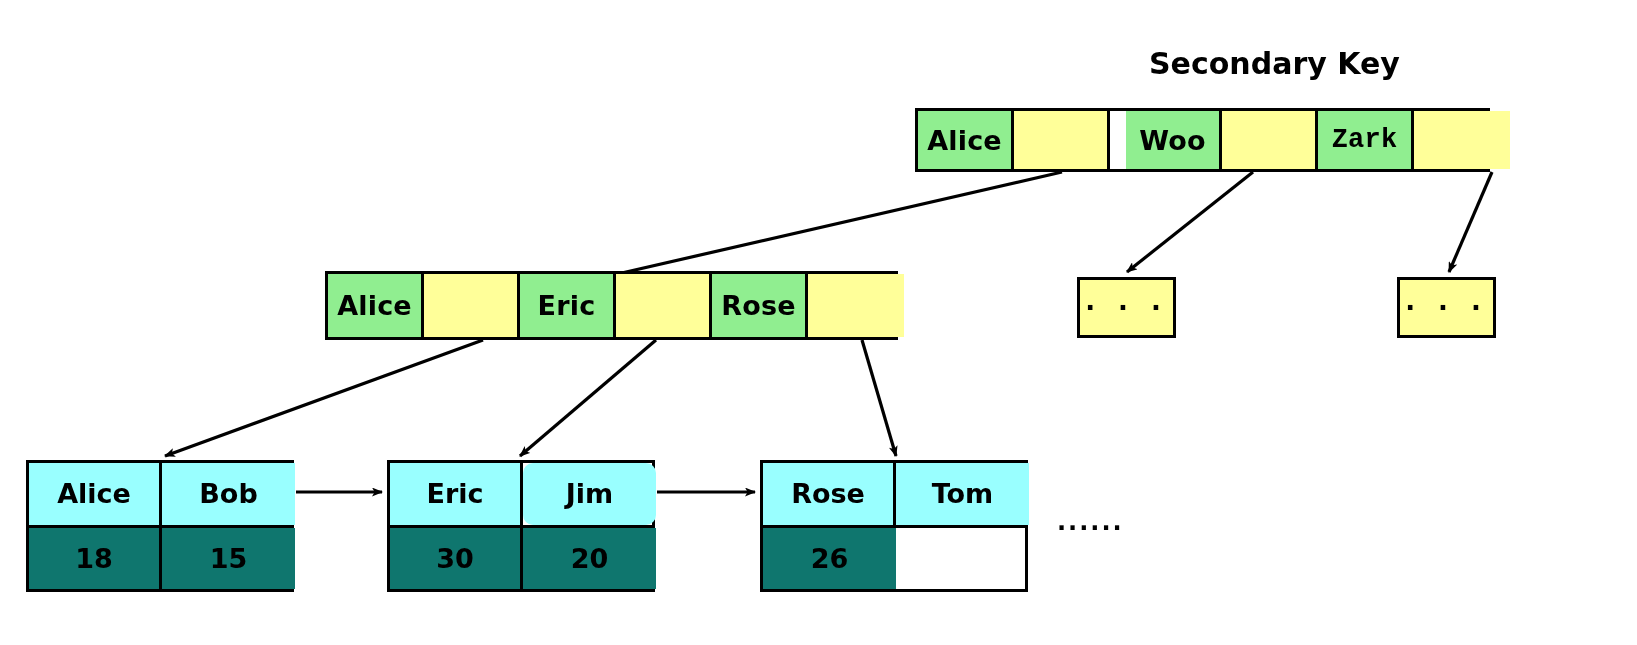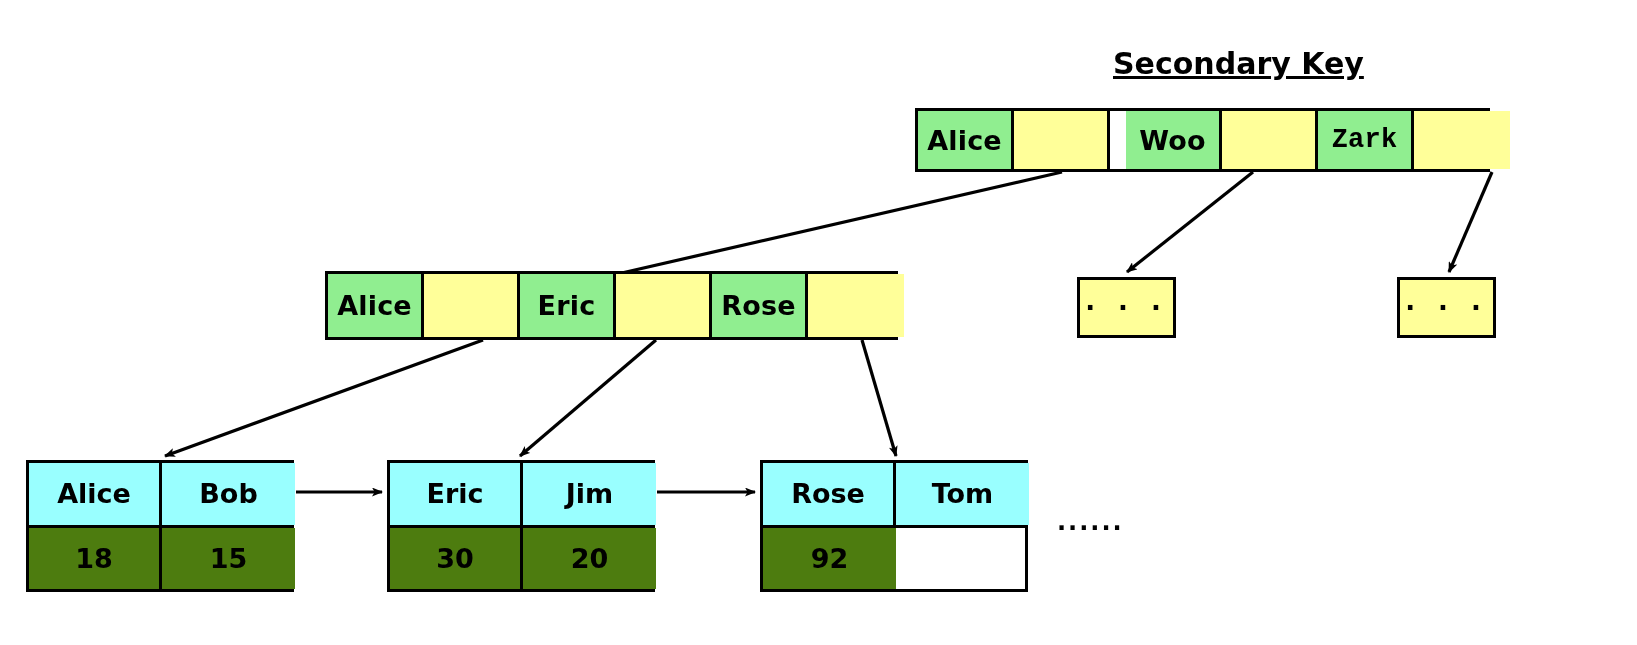--- a/index.html
+++ b/index.html
@@ -77,21 +77,21 @@
     justify-content: center;
     font-family: "DejaVu Sans", sans-serif;
     font-weight: bold;
     font-size: 27px;
     color: #000000;
   }
   .leaf-row.names .leaf-cell {
     background: #99ffff;
   }
   .leaf-row.vals .leaf-cell {
-    background: #4d7c0f;
+    background: #0f766e;
   }
   .leaf-cell.divider {
     border-right: 3px solid #000000;
   }
   .ellipsis-box {
     position: absolute;
     border: 3px solid #000000;
     box-sizing: border-box;
     background: #ffff99;
     display: flex;
@@ -139,21 +139,21 @@
         <line x1="1253" y1="172" x2="1127" y2="272" marker-end="url(#arrowhead)"></line>
         <line x1="1492" y1="172" x2="1449" y2="272" marker-end="url(#arrowhead)"></line>
         <line x1="483" y1="340" x2="165" y2="456" marker-end="url(#arrowhead)"></line>
         <line x1="656" y1="340" x2="520" y2="456" marker-end="url(#arrowhead)"></line>
         <line x1="862" y1="340" x2="896" y2="456" marker-end="url(#arrowhead)"></line>
         <line x1="296" y1="492" x2="382" y2="492" marker-end="url(#arrowhead)"></line>
         <line x1="657" y1="492" x2="755" y2="492" marker-end="url(#arrowhead)"></line>
       </g>
   </svg>
 
-  <div class="caption" style="left: 1113px; top: 46px; text-decoration: underline;">Secondary Key</div>
+  <div class="caption" style="left: 1149px; top: 46px;">Secondary Key</div>
 
   <div class="node" id="root-node" style="left: 915px; top: 108px; width: 575px; height: 64px;">
       <div class="cell key divider" style="width: 96px; flex: 0 0 96px;">Alice</div>
       <div class="cell ptr divider" style="width: 96px; flex: 0 0 96px;"></div>
       <div class="cell key divider" style="width: 96px; flex: 0 0 96px; margin-left: 16px;">Woo</div>
       <div class="cell ptr divider" style="width: 96px; flex: 0 0 96px;"></div>
       <div class="cell key divider" style="width: 96px; flex: 0 0 96px; font-family: Liberation Mono, monospace;">Zark</div>
       <div class="cell ptr" style="width: 96px; flex: 0 0 96px;"></div>
     </div>
 
@@ -173,34 +173,34 @@
           <div class="leaf-cell" style="width: 133px; flex: 0 0 133px;">Bob</div>
         </div>
         <div class="leaf-row vals">
           <div class="leaf-cell divider" style="width: 133px; flex: 0 0 133px;">18</div>
           <div class="leaf-cell" style="width: 133px; flex: 0 0 133px;">15</div>
         </div>
       </div>
       <div class="leaf" style="left: 387px; top: 460px; width: 268px; height: 132px;">
         <div class="leaf-row names">
           <div class="leaf-cell divider" style="width: 133px; flex: 0 0 133px;">Eric</div>
-          <div class="leaf-cell" style="width: 133px; flex: 0 0 133px;">Jim</div>
+          <div class="leaf-cell" style="width: 133px; flex: 0 0 133px; border-radius: 10px;">Jim</div>
         </div>
         <div class="leaf-row vals">
           <div class="leaf-cell divider" style="width: 133px; flex: 0 0 133px;">30</div>
           <div class="leaf-cell" style="width: 133px; flex: 0 0 133px; text-align: center;">20</div>
         </div>
       </div>
       <div class="leaf" style="left: 760px; top: 460px; width: 268px; height: 132px;">
         <div class="leaf-row names">
           <div class="leaf-cell divider" style="width: 133px; flex: 0 0 133px;">Rose</div>
           <div class="leaf-cell" style="width: 133px; flex: 0 0 133px;">Tom</div>
         </div>
         <div class="leaf-row vals">
-          <div class="leaf-cell" style="width: 133px; flex: 0 0 133px;">92</div>
+          <div class="leaf-cell" style="width: 133px; flex: 0 0 133px;">26</div>
         </div>
       </div>
     </div>
 
   <div id="ellipsis-container">
       <div class="ellipsis-box" style="left: 1077px; top: 277px; width: 99px; height: 61px;">· · ·</div>
       <div class="ellipsis-box" style="left: 1397px; top: 277px; width: 99px; height: 61px;">· · ·</div>
     </div>
 
   <div class="dots-text" style="left: 1057px; top: 508px;">......</div>

